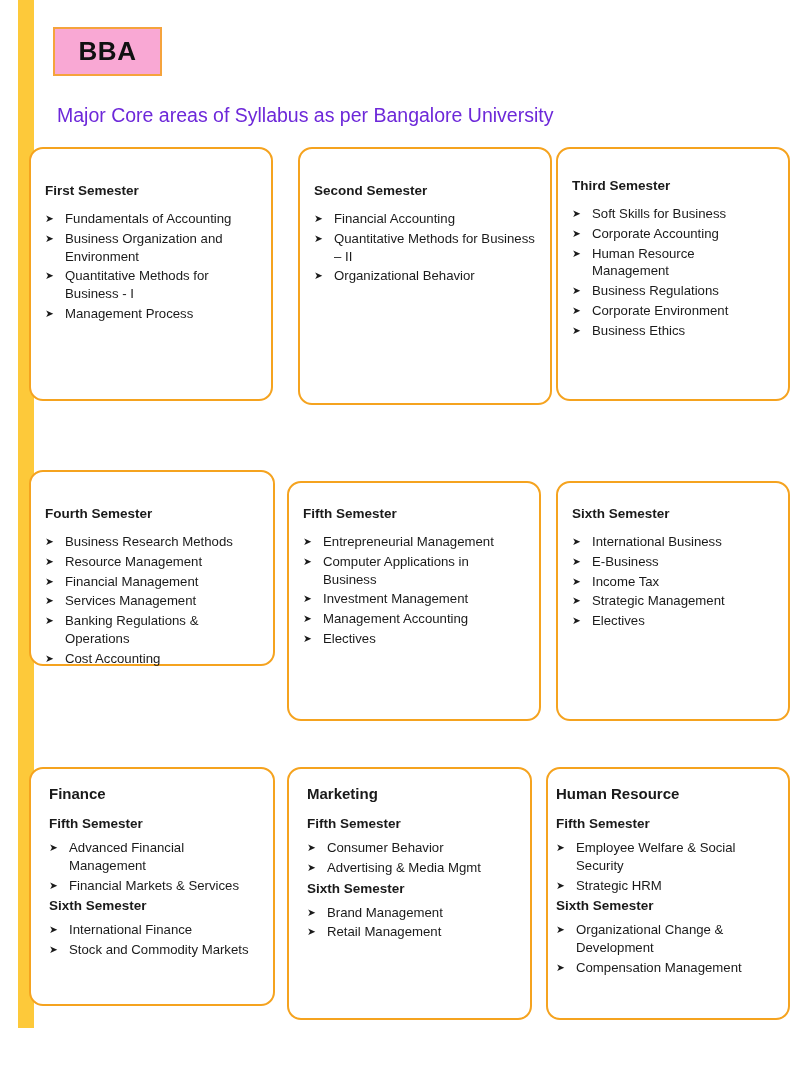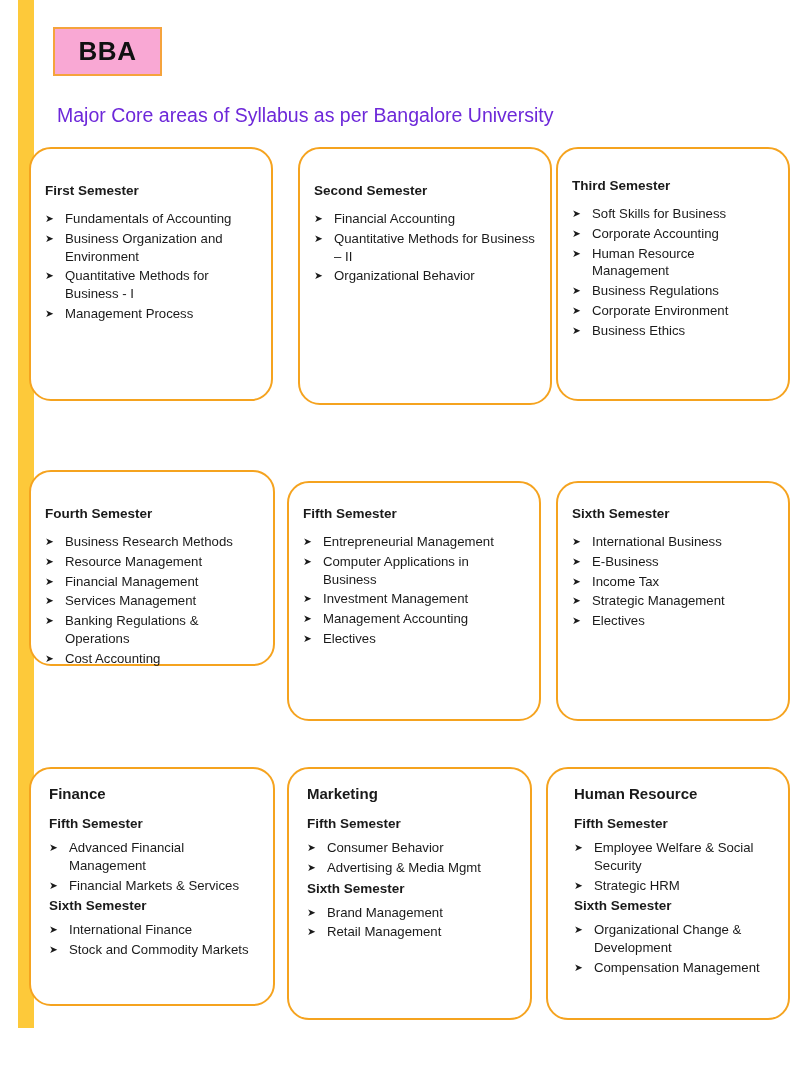--- a/index.html
+++ b/index.html
@@ -51,21 +51,21 @@
     position: absolute;
     left: 57px;
     top: 104px;
     font-size: 19.5px;
     color: #6d28d9;
     white-space: nowrap;
   }
   .card {
     position: absolute;
     border: 2px solid #f5a31f;
-    border-radius: 22px;
+    border-radius: 14px;
     background: #ffffff;
     box-sizing: border-box;
   }
   .card-title {
     font-size: 13.5px;
     font-weight: bold;
     color: #1a1a1a;
     margin: 0 0 12px 0;
   }
   .card-sub {
@@ -121,21 +121,21 @@
 
   #card-finance .card-title,
   #card-marketing .card-title,
   #card-hr .card-title {
     font-size: 15px;
     margin-bottom: 14px;
   }
   #card-finance .card-inner,
   #card-marketing .card-inner,
   #card-hr .card-inner { padding-left: 18px; padding-right: 10px; }
-  #card-hr .card-inner { padding-left: 26px; }
+  #card-hr .card-inner { padding-left: 8px; }
   .grp { margin-bottom: 2px; }
 </style>
 </head>
 <body>
 
 <div class="page">
 
   <div class="left-bar"></div>
 
   <div class="title-box">

